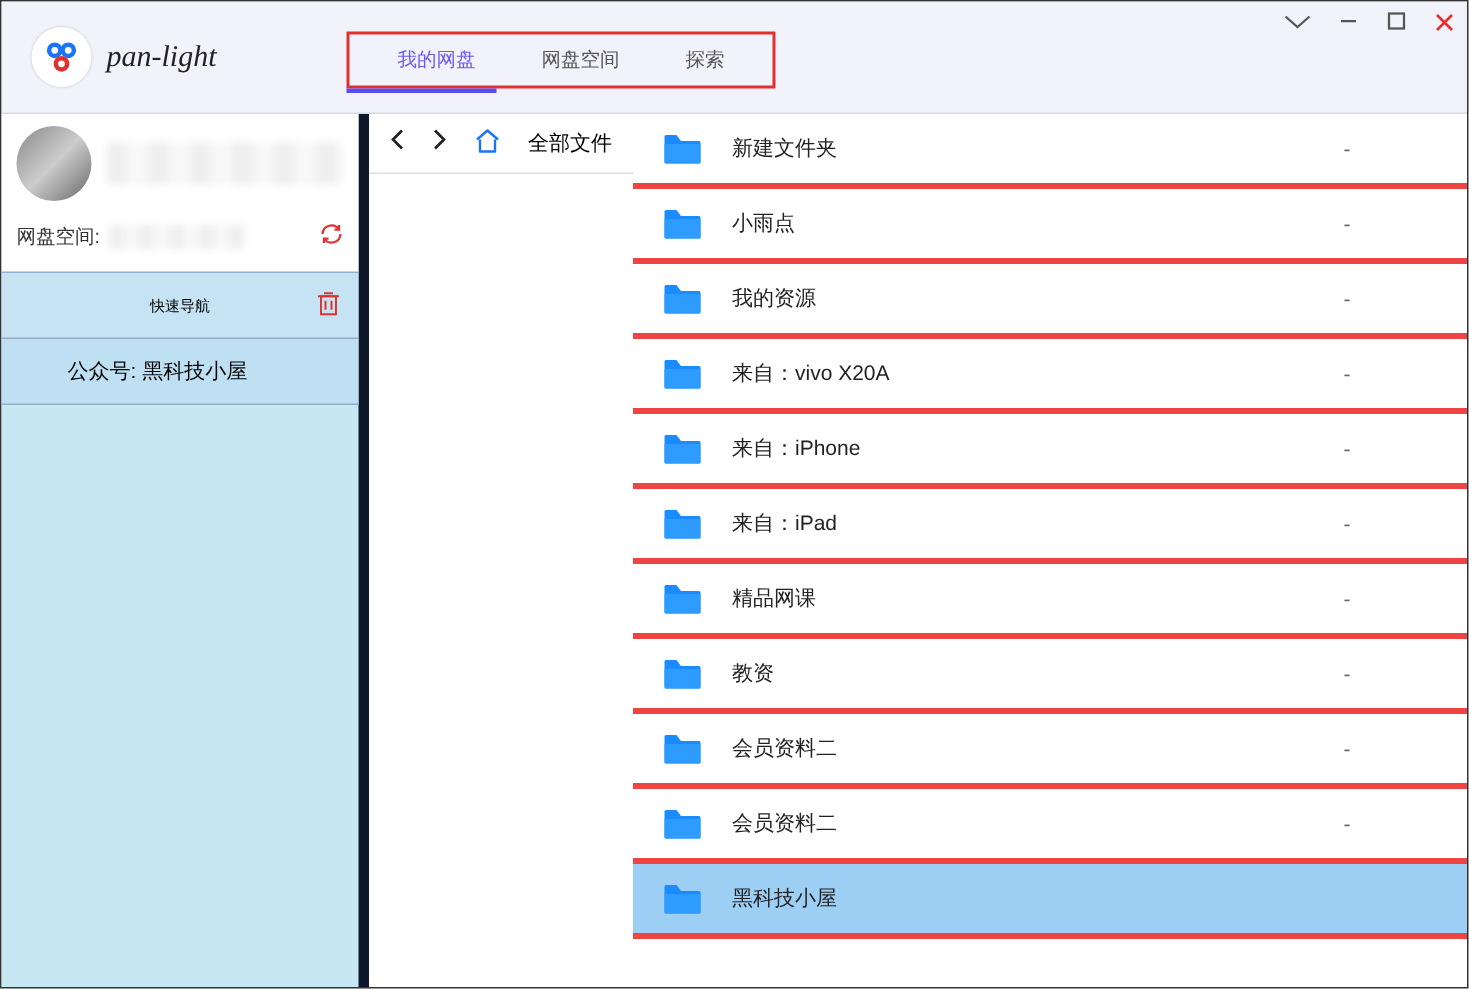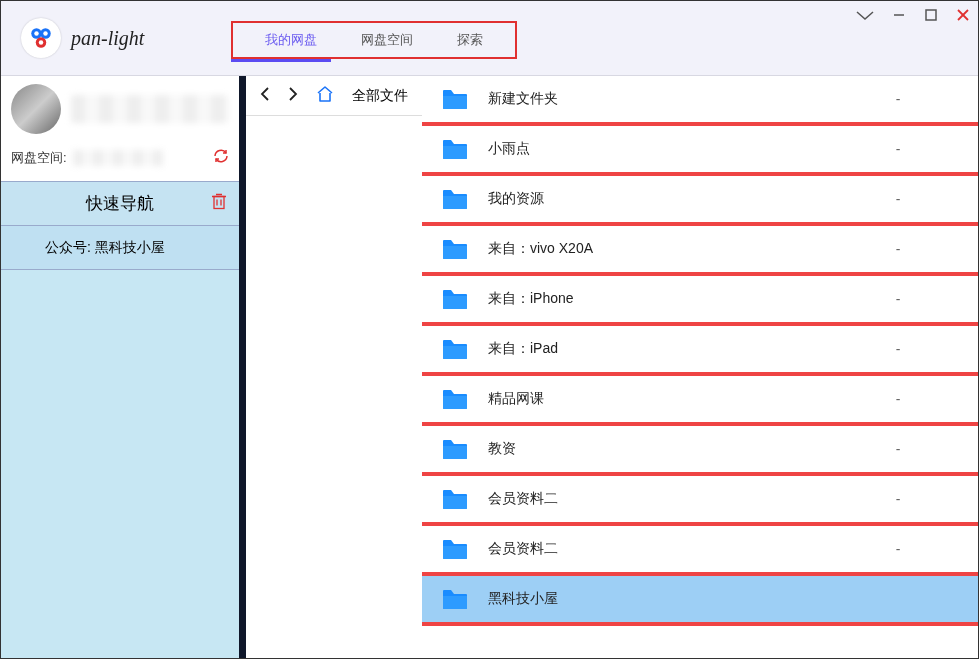--- a/index.html
+++ b/index.html
@@ -137,21 +137,21 @@
       width: 90px;
       background: repeating-linear-gradient(90deg,#eee 0 10px,#f8f8f8 10px 20px);
       filter: blur(3px);
     }
     .refresh-icon { color: #e03030; margin-left: auto; cursor: pointer; }
     .nav-item {
       height: 44px;
       display: flex;
       align-items: center;
       justify-content: center;
-      font-size: 17px;
+      font-size: 10px;
       border-bottom: 1px solid #9ac;
       background: #d5ecf7;
       position: relative;
       cursor: pointer;
     }
     .nav-item.light { background: #c5e3f2; }
     .trash-btn {
       position: absolute;
       right: 12px;
       top: 50%;

